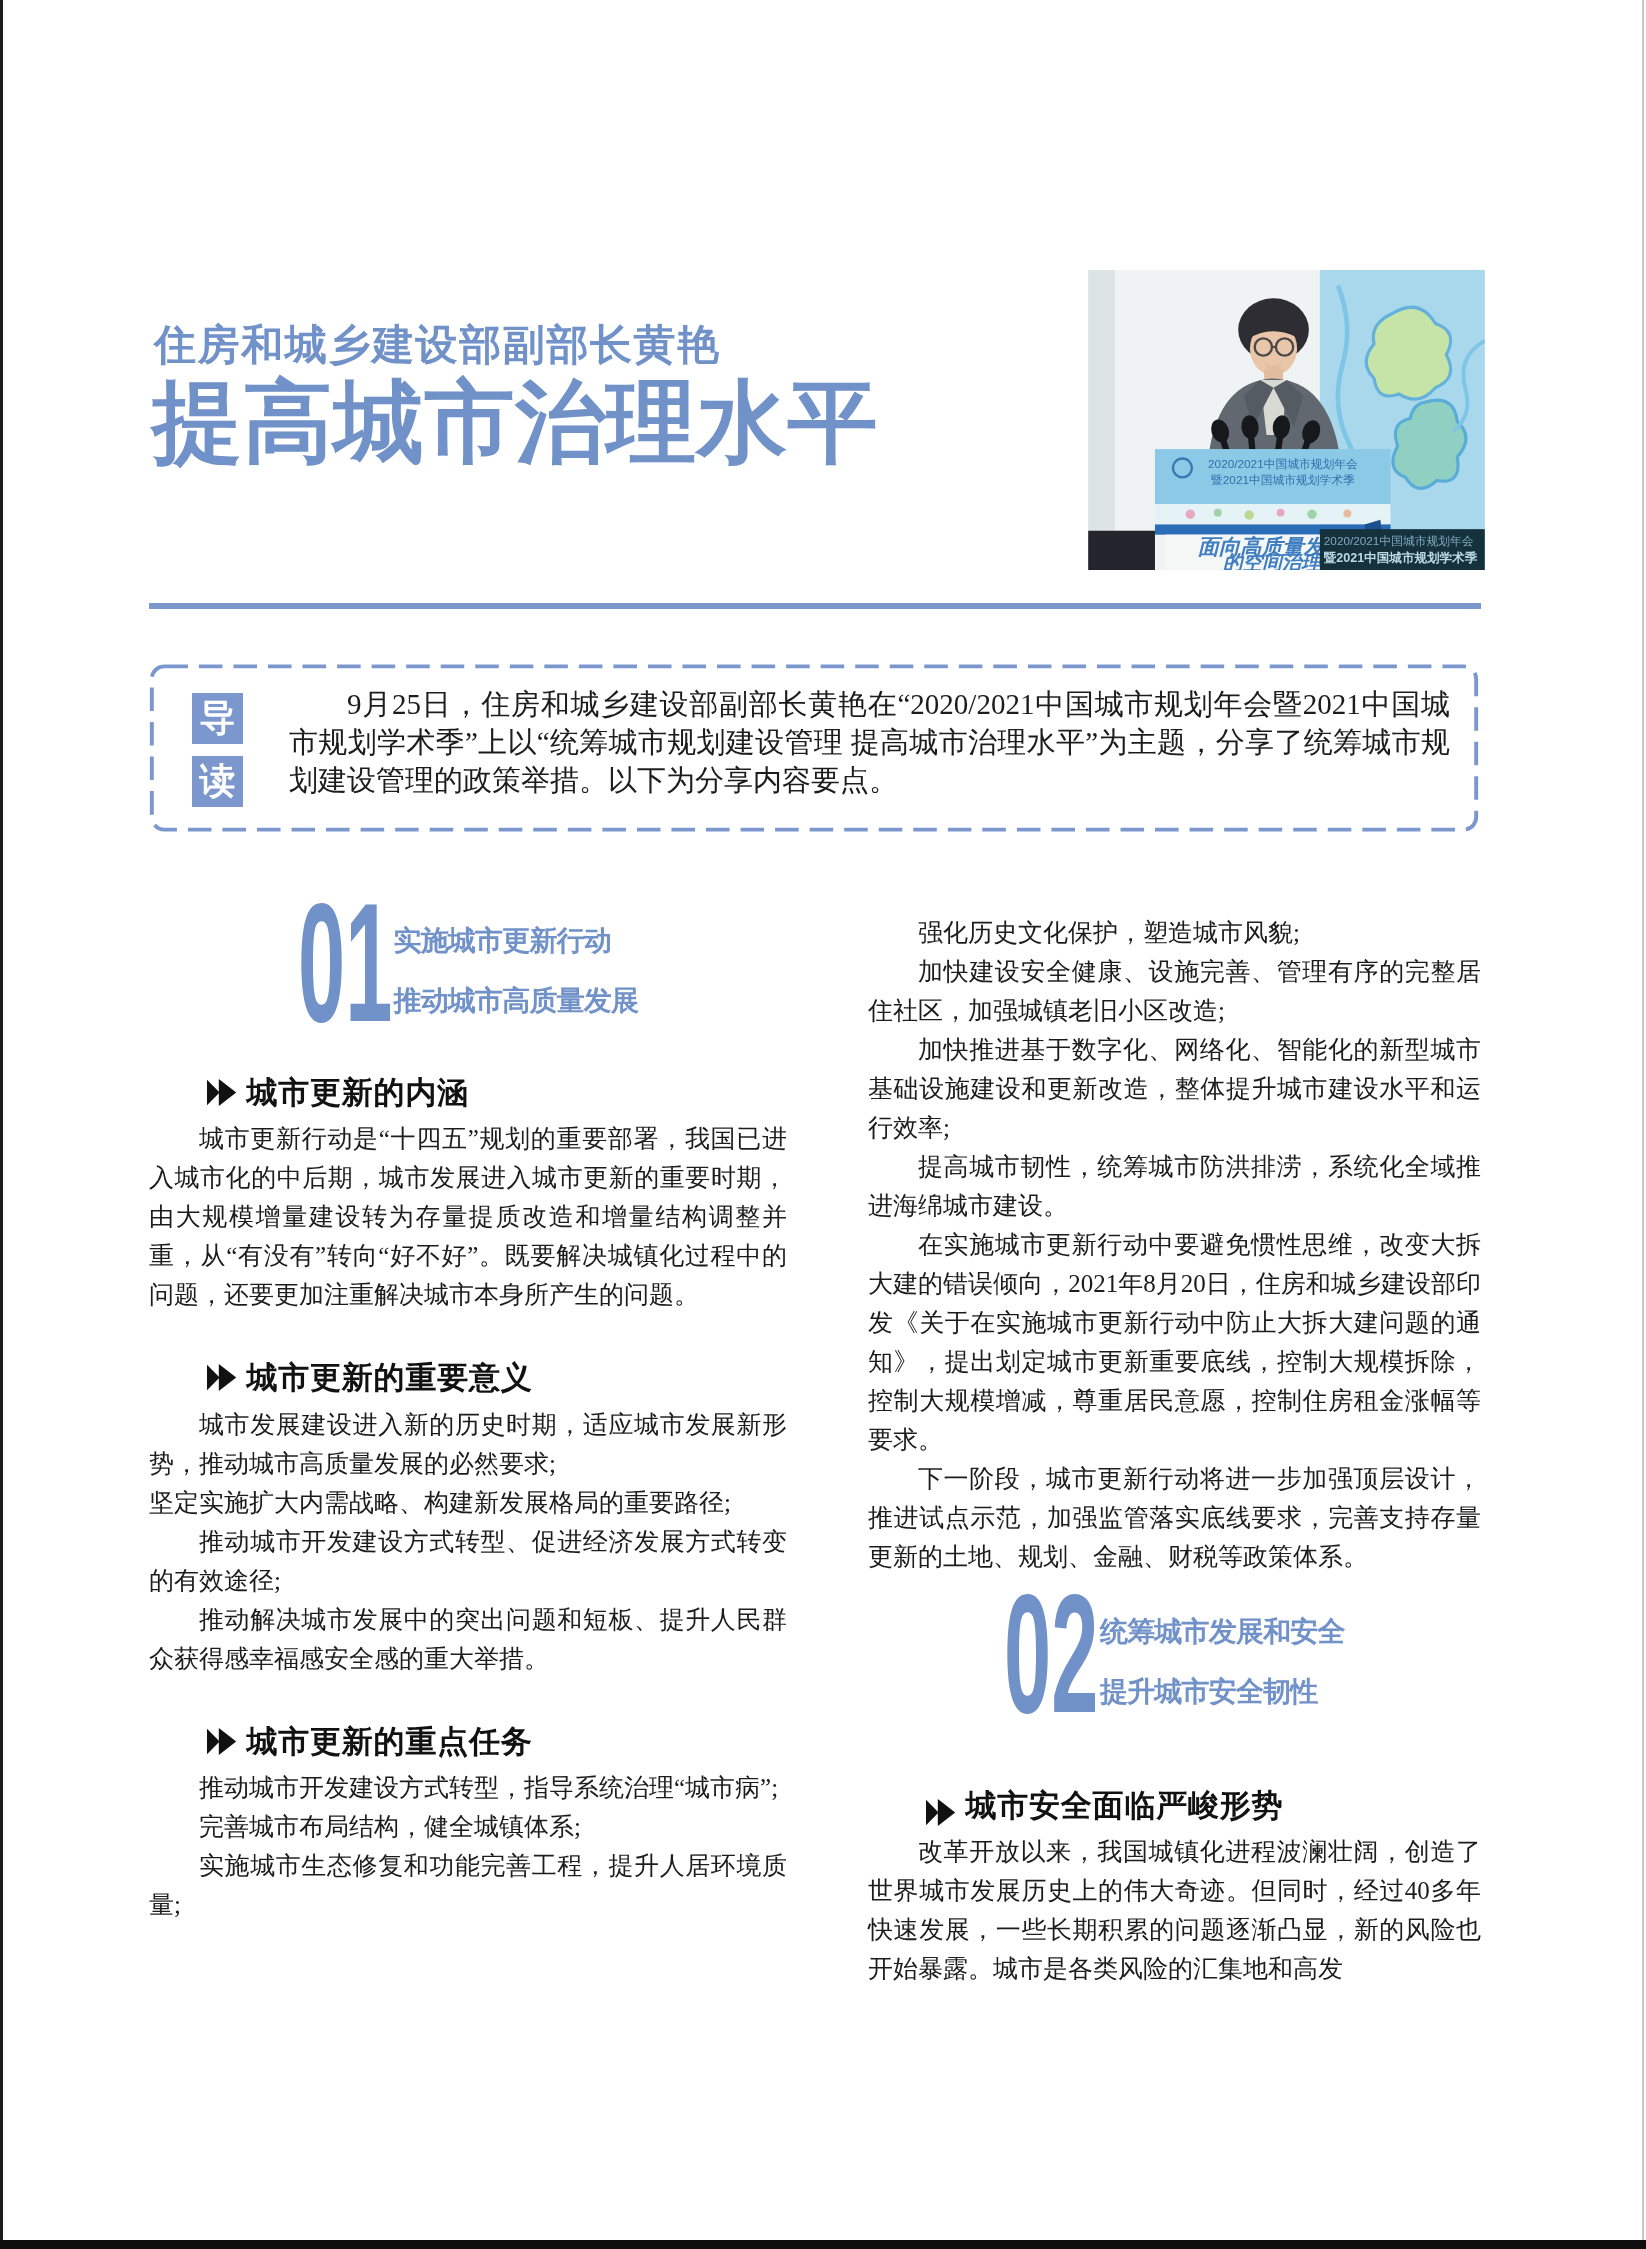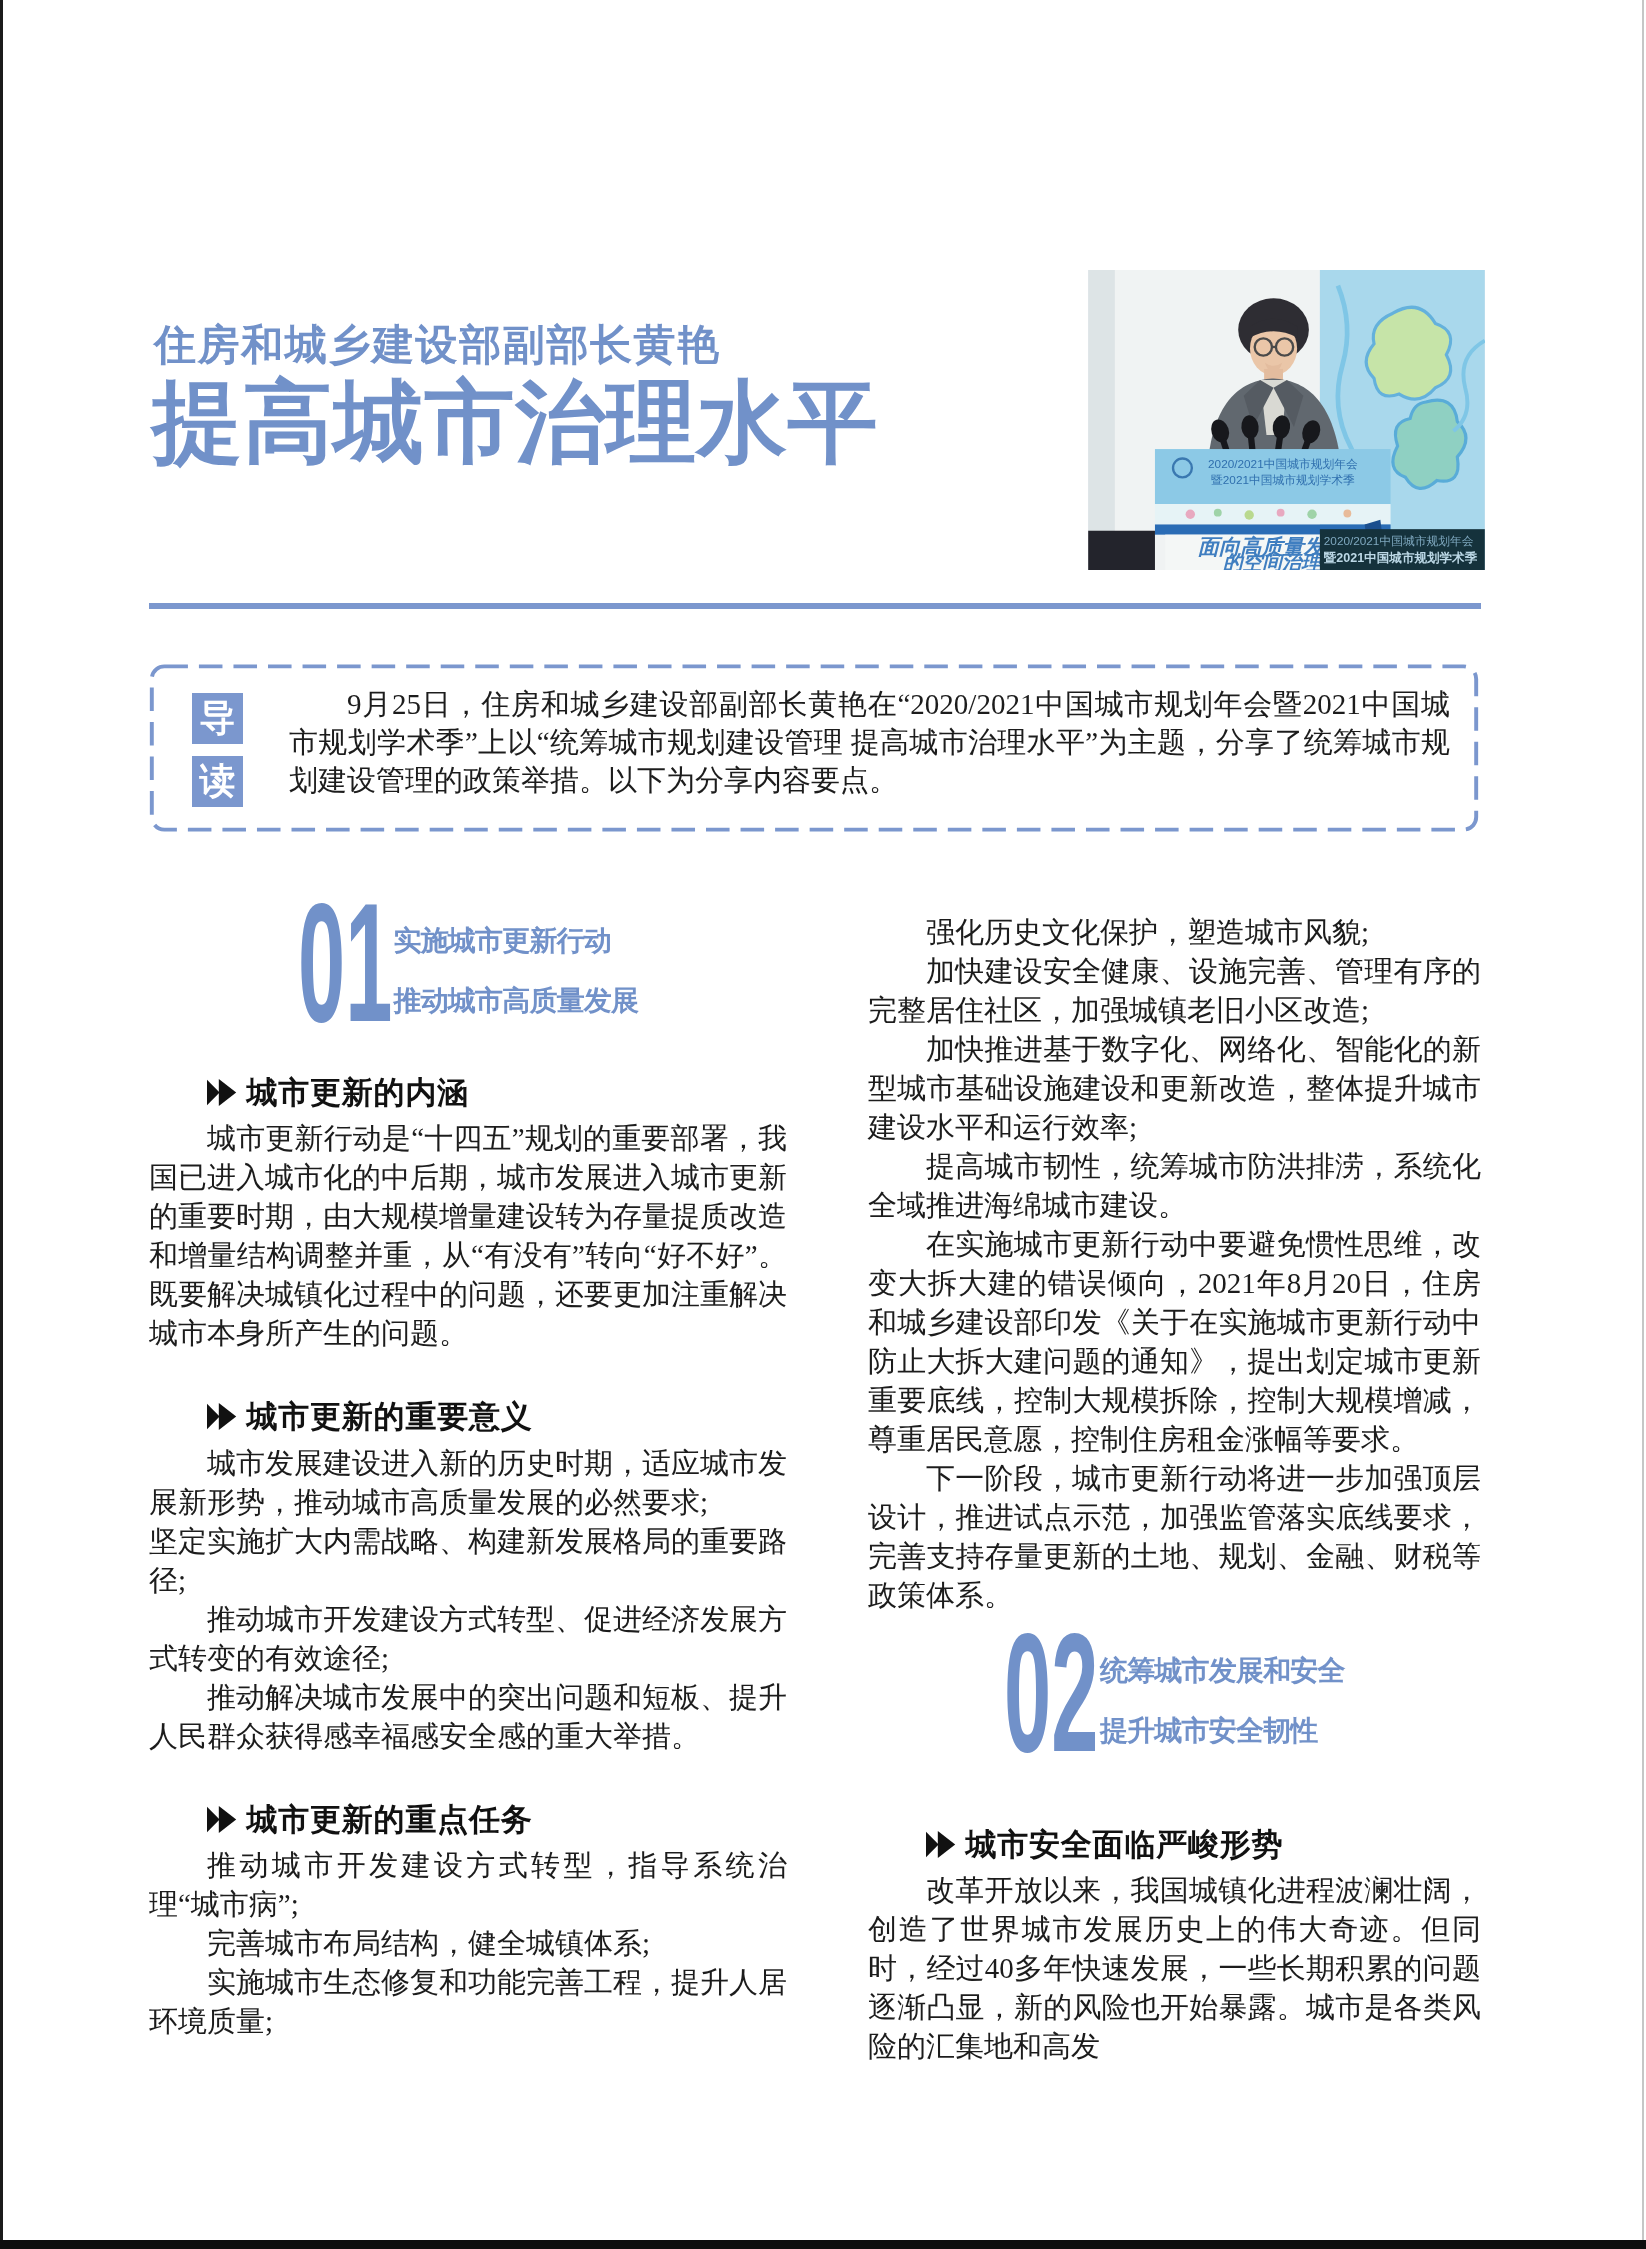--- a/index.html
+++ b/index.html
@@ -36,21 +36,21 @@
   }
   .intro-text {
     position:absolute; left:140px; top:21px; width:1161px;
     font-size:29px; line-height:38px; text-align:justify; text-indent:2em;
   }
 
   .col { position:absolute; }
   .col-left  { left:149px;  top:907px; width:638px; }
   .col-right { left:868px; top:913px; width:613px; }
 
-  .col p { margin:0; font-size:29px; line-height:39px; text-align:justify; text-indent:2em; }
+  .col p { margin:0; font-size:25px; line-height:39px; text-align:justify; text-indent:2em; }
   .col p.noindent { text-indent:0; }
 
   .sec-head { display:flex; justify-content:center; align-items:flex-end; height:124px; margin-bottom:41px; }
   .sec-head.mt { margin-top:22px; }
   .num-wrap { width:91px; height:124px; position:relative; }
   .sec-num {
     position:absolute; left:0; top:50%;
     font-family:"Liberation Sans","DejaVu Sans",sans-serif;
     font-weight:800; font-size:157px; line-height:1; color:#7191c9;
     transform:translateY(-54%) scale(0.54,1.07); transform-origin:left center;
@@ -232,21 +232,21 @@
   <div class="sec-head mt">
     <div class="num-wrap">
       <span class="sec-num">02</span>
     </div>
     <div class="sec-titles">
       <div>统筹城市发展和安全</div>
       <div>提升城市安全韧性</div>
     </div>
   </div>
 
-  <div class="sub sub80" style="margin-top:63px;">
+  <div class="sub sub80" style="margin-top:63px;align-items:flex-end;">
     <span class="arrow-icon">
       <svg width="30" height="27" viewBox="0 0 38 34">
           <polygon points="0,1 16,17 0,33" fill="#111"></polygon>
           <polygon points="15,0 37,17 15,34" fill="#111"></polygon>
         </svg>
     </span>
     <span>城市安全面临严峻形势</span>
   </div>
   <p>改革开放以来，我国城镇化进程波澜壮阔，创造了世界城市发展历史上的伟大奇迹。但同时，经过40多年快速发展，一些长期积累的问题逐渐凸显，新的风险也开始暴露。城市是各类风险的汇集地和高发</p>
 </div>

